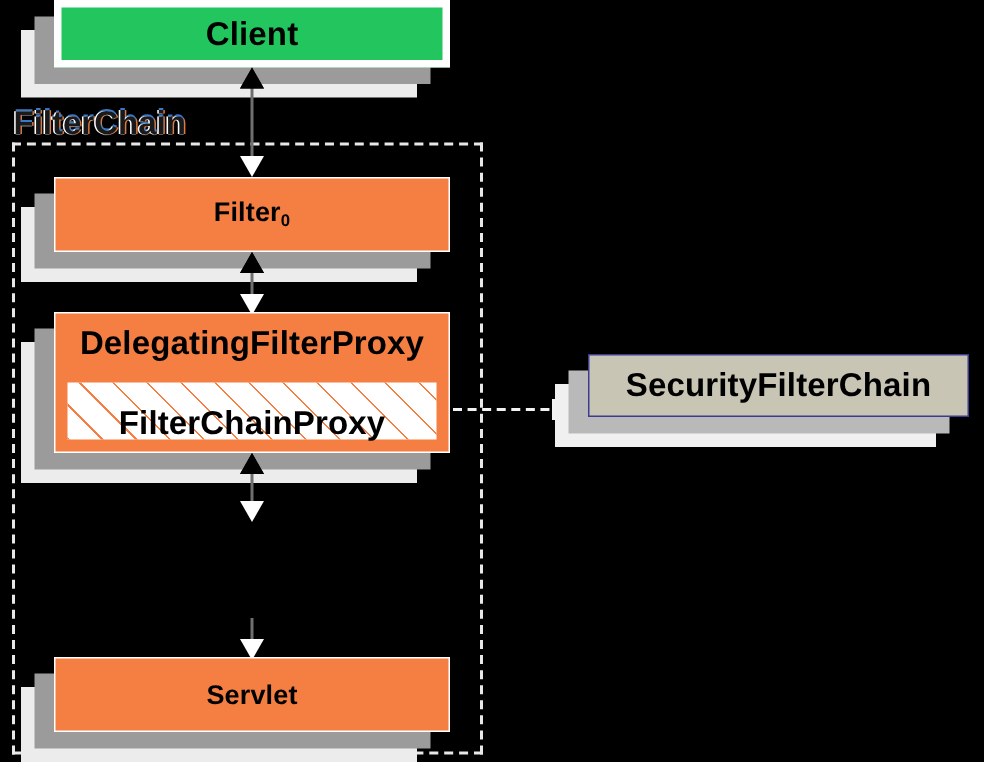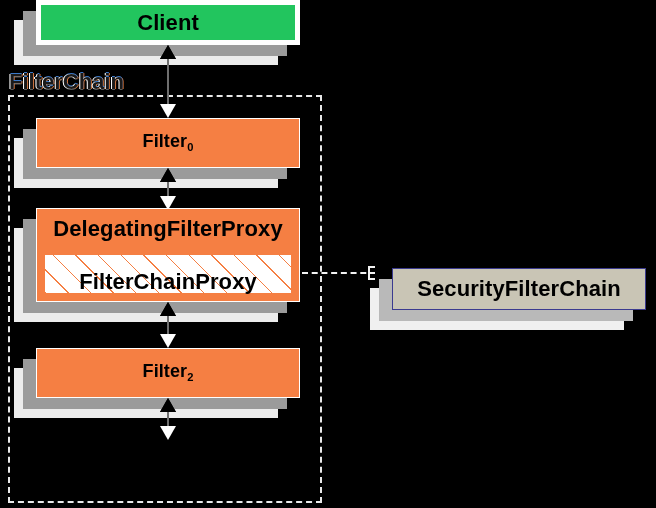--- a/index.html
+++ b/index.html
@@ -159,39 +159,39 @@
   </div>
 
   
   <div class="conn" style="left:156px;top:302px;width:24px;height:46px;">
     <div class="line" style="top:10px;height:26px;"></div>
     <div class="arrow-up"></div>
     <div class="arrow-down"></div>
   </div>
 
   
-  <div class="node filt" style="left:36px;top:348px;width:264px;height:50px;">
-    <div class="sh2"></div>
-    <div class="sh1"></div>
-    <div class="face">
-      <span class="lbl"><span>Filter</span><span class="sub">2</span></span>
-    </div>
-  </div>
 
   
   <div class="conn" style="left:156px;top:398px;width:24px;height:42px;">
     <div class="line" style="top:10px;height:22px;"></div>
     <div class="arrow-up"></div>
     <div class="arrow-down"></div>
   </div>
 
   
+  <div class="node filt" style="left:36px;top:438px;width:264px;height:50px;">
+    <div class="sh2"></div>
+    <div class="sh1"></div>
+    <div class="face">
+      <span class="lbl">Servlet</span>
+    </div>
+  </div>
 
   
-  <div class="node sfc" style="left:392px;top:268px;width:254px;height:42px;">
+  <div class="node sfc" style="left:392px;top:236px;width:254px;height:42px;">
     <div class="sh2"></div>
     <div class="sh1"></div>
     <div class="face">
       <span class="lbl">SecurityFilterChain</span>
     </div>
   </div>
 
 </div>
 
 </body></html>

